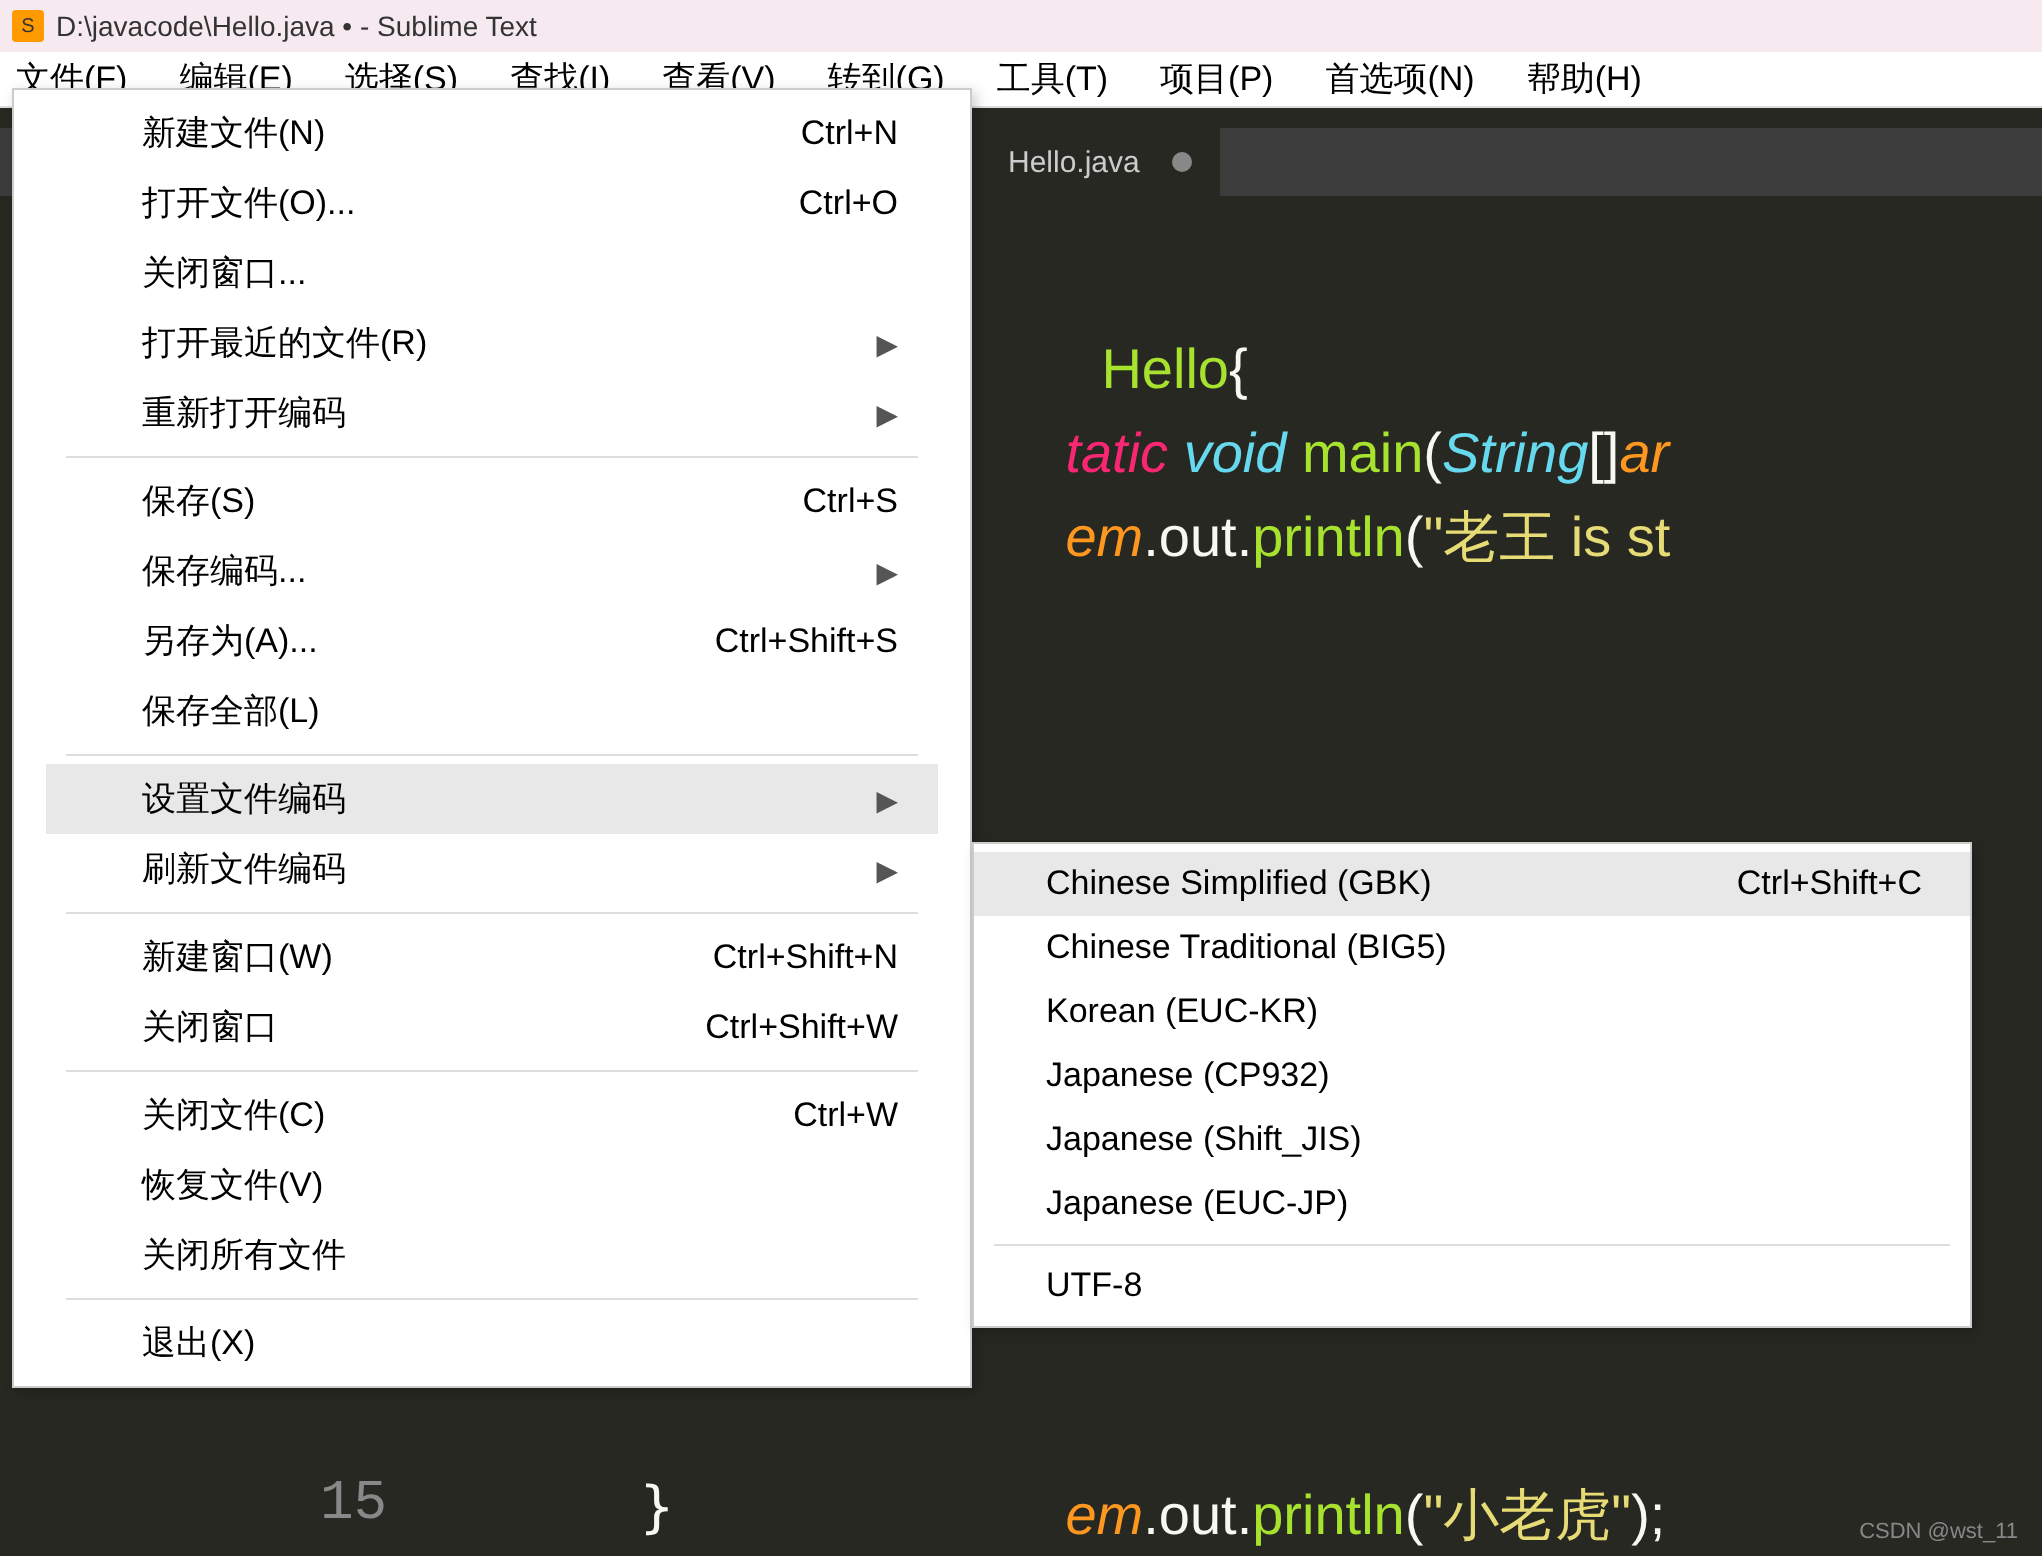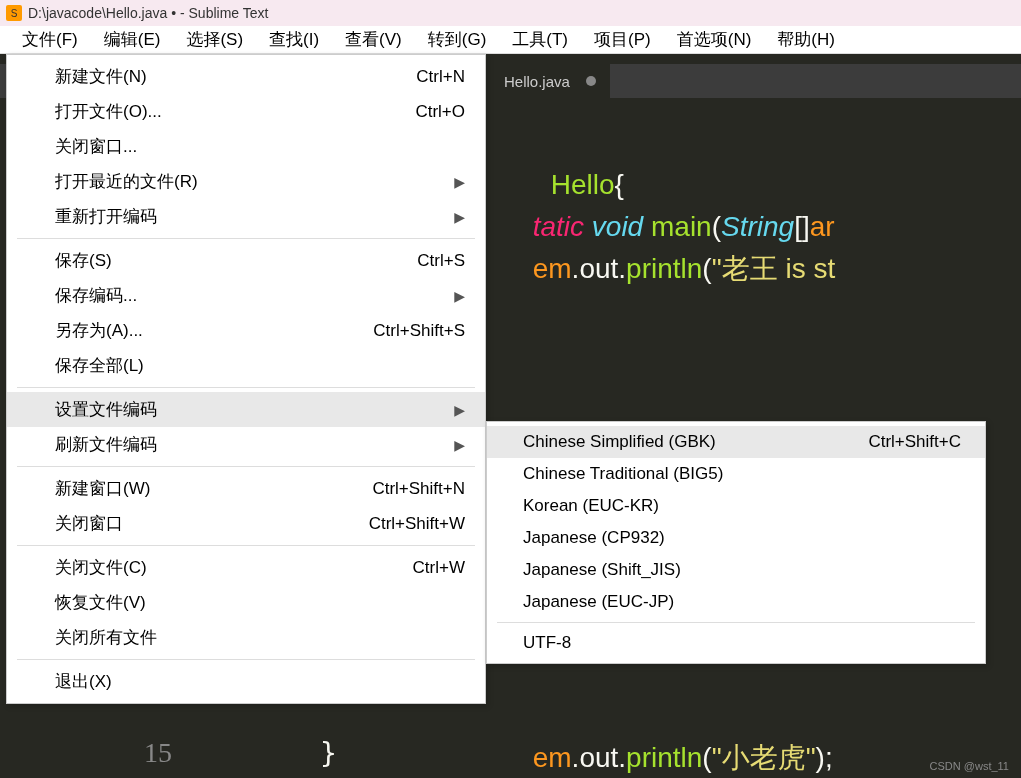--- a/index.html
+++ b/index.html
@@ -1,34 +1,34 @@
 <!DOCTYPE html>
 <html><head>
 <meta charset="utf-8">
 <style>
 * { margin: 0; padding: 0; box-sizing: border-box; font-family: "Microsoft YaHei", sans-serif; }
 body { width: 1021px; height: 778px; overflow: hidden; background: #272822; position: relative; }
 .titlebar { height: 26px; background: #f7e9f0; display: flex; align-items: center; padding-left: 6px; font-size: 14px; color: #333; }
 .titlebar .icon { width: 16px; height: 16px; background: #ff9a00; margin-right: 6px; display: inline-flex; align-items: center; justify-content: center; font-size: 10px; color: #333; border-radius: 2px; }
-.menubar { height: 28px; background: #fff; display: flex; align-items: center; padding-left: 22px; font-size: 17px; color: #000; gap: 26px; border-bottom: 1px solid #ddd; }
+.menubar { height: 28px; background: #fff; display: flex; align-items: center; padding-left: 8px; font-size: 17px; color: #000; gap: 26px; border-bottom: 1px solid #ddd; }
 .menubar span { cursor: default; }
 .editor-area { position: relative; height: calc(100% - 54px); }
 .tab-bar { height: 34px; background: #3c3c3c; display: flex; align-items: center; margin-top: 10px; }
 .tab-spacer { width: 486px; height: 100%; }
 .tab { background: #272822; color: #ccc; padding: 6px 40px 6px 18px; font-size: 15px; position: relative; height: 100%; display: flex; align-items: center; }
 .tab .dot { position: absolute; right: 14px; top: 50%; transform: translateY(-50%); width: 10px; height: 10px; background: #888; border-radius: 50%; }
-.lineno { position: absolute; left: 144px; color: #888; font-family: Liberation Serif, serif; font-size: 28px; }
+.lineno { position: absolute; left: 160px; color: #888; font-family: Liberation Mono, monospace; font-size: 28px; }
 .code { position: absolute; left: 486px; top: 34px; font-family: Consolas, monospace; font-size: 28px; line-height: 42px; color: #f8f8f2; white-space: pre; }
 .code .kw { color: #f92672; font-style: italic; }
 .code .type { color: #66d9ef; font-style: italic; margin-top: 42px; }
 .code .cls { color: #a6e22e; margin-top: 45px; }
 .code .fn { color: #a6e22e; }
 .code .str { color: #e6db74; }
-.code .var { color: #fd971f; }
-.menu-dropdown { position: absolute; left: 6px; top: 54px; width: 480px; background: #fff; border: 1px solid #ccc; box-shadow: 2px 2px 6px rgba(0,0,0,0.2); z-index: 10; font-size: 17px; padding: 4px 0; }
+.code .var { color: #fd971f; font-style: italic; }
+.menu-dropdown { position: absolute; left: 6px; top: 44px; width: 480px; background: #fff; border: 1px solid #ccc; box-shadow: 2px 2px 6px rgba(0,0,0,0.2); z-index: 10; font-size: 17px; padding: 4px 16px; }
 .menu-item { display: flex; justify-content: space-between; align-items: center; padding: 6px 20px 6px 48px; cursor: default; position: relative; }
 .menu-item.hover { background: #e8e8e8; }
 .menu-sep { height: 1px; background: #ddd; margin: 4px 10px; }
 .menu-item .arrow { color: #555; font-size: 14px; }
 .submenu { position: absolute; left: 486px; top: 462px; width: 500px; background: #fff; border: 1px solid #ccc; box-shadow: 2px 2px 6px rgba(0,0,0,0.2); z-index: 11; font-size: 17px; padding: 4px 0; }
 .submenu .menu-item { padding: 6px 24px 6px 36px; }
 .watermark { position: absolute; right: 12px; bottom: 6px; color: #888; font-size: 11px; }
 .code-block { position: absolute; }
 .brace { position: absolute; font-family: Consolas, monospace; font-size: 28px; color: #f8f8f2; }
 </style>

